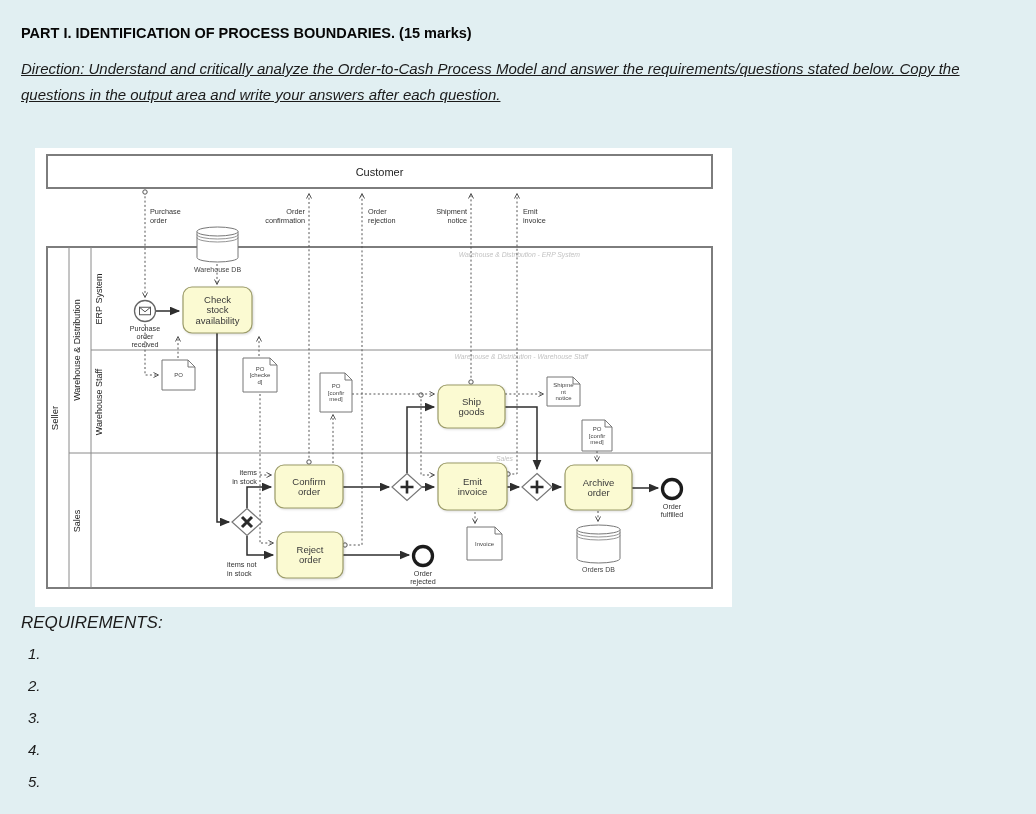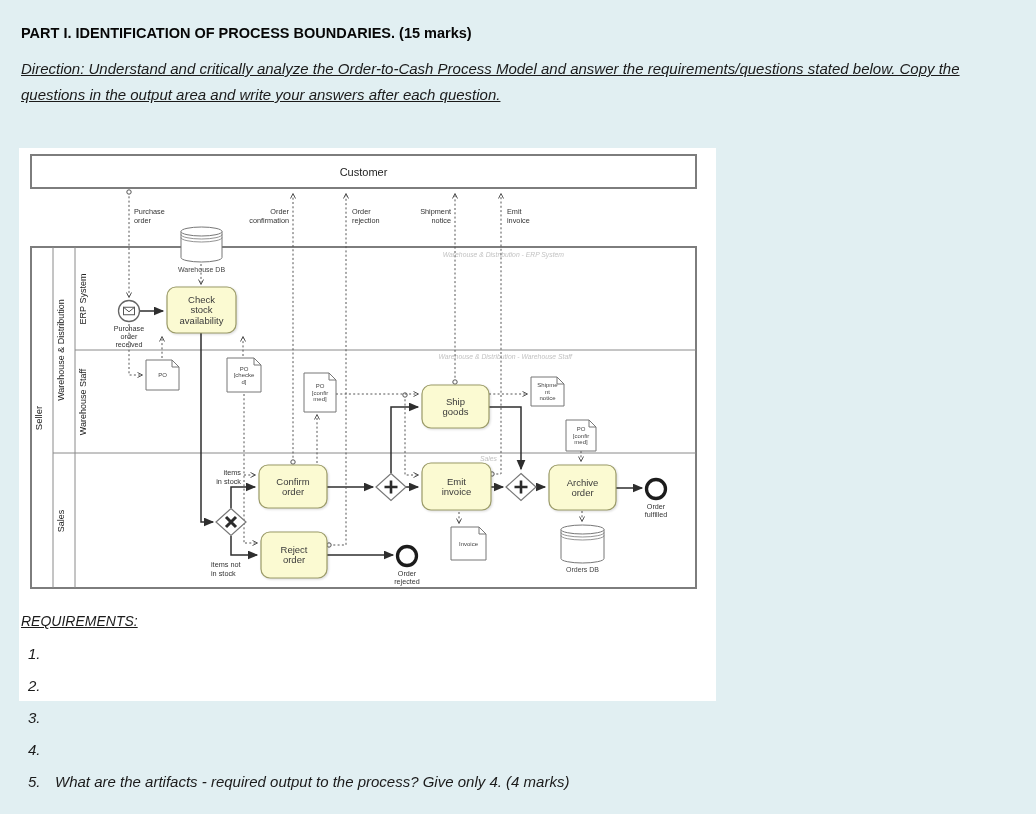--- a/index.html
+++ b/index.html
@@ -14,27 +14,27 @@
     position:absolute;left:21px;top:25px;margin:0;
     font-size:14.5px;font-weight:bold;color:#060606;
   }
   .dir{
     position:absolute;left:21px;margin:0;width:1002px;
     font-style:italic;font-size:15px;line-height:26px;color:#1b1b1b;text-decoration:underline;
   }
   .dir-main{top:56px;}
   .dir-based{top:113px;}
   .diagram-wrap{
-    position:absolute;left:19px;top:148px;width:697px;height:553px;
+    position:absolute;left:35px;top:148px;width:697px;height:459px;
     background:#ffffff;
   }
   svg{font-family:"Liberation Sans", sans-serif;display:block;}
   .req-head{
     position:absolute;left:21px;top:613px;margin:0;
-    font-style:italic;font-size:14px;color:#1b1b1b;text-decoration:underline;
+    font-style:italic;font-size:17px;color:#1b1b1b;
   }
   .req-list{position:absolute;left:28px;top:645px;width:990px;}
   .req-row{display:flex;height:32px;align-items:flex-start;
     font-style:italic;font-size:15px;color:#1b1b1b;}
   .req-num{width:27px;flex:0 0 27px;}
   .req-text{flex:1;}
   
   .seq{fill:none;stroke:#2e2e2e;stroke-width:1.5;}
   .msg,.assoc,.dash{fill:none;stroke:#555;stroke-width:1;stroke-dasharray:2 2.3;}
   .task-shape{filter:drop-shadow(1px 1.5px 1px rgba(0,0,0,0.15));}
@@ -322,17 +322,16 @@
       <span class="req-num">2.</span>
     </div>
     <div class="req-row">
       <span class="req-num">3.</span>
     </div>
     <div class="req-row">
       <span class="req-num">4.</span>
     </div>
     <div class="req-row">
       <span class="req-num">5.</span>
-      <span class="req-text">What are the artifacts - required output to the process? Give only 4. (4 marks)</span>
     </div>
   </div>
 
 </div>
 
 </body></html>

